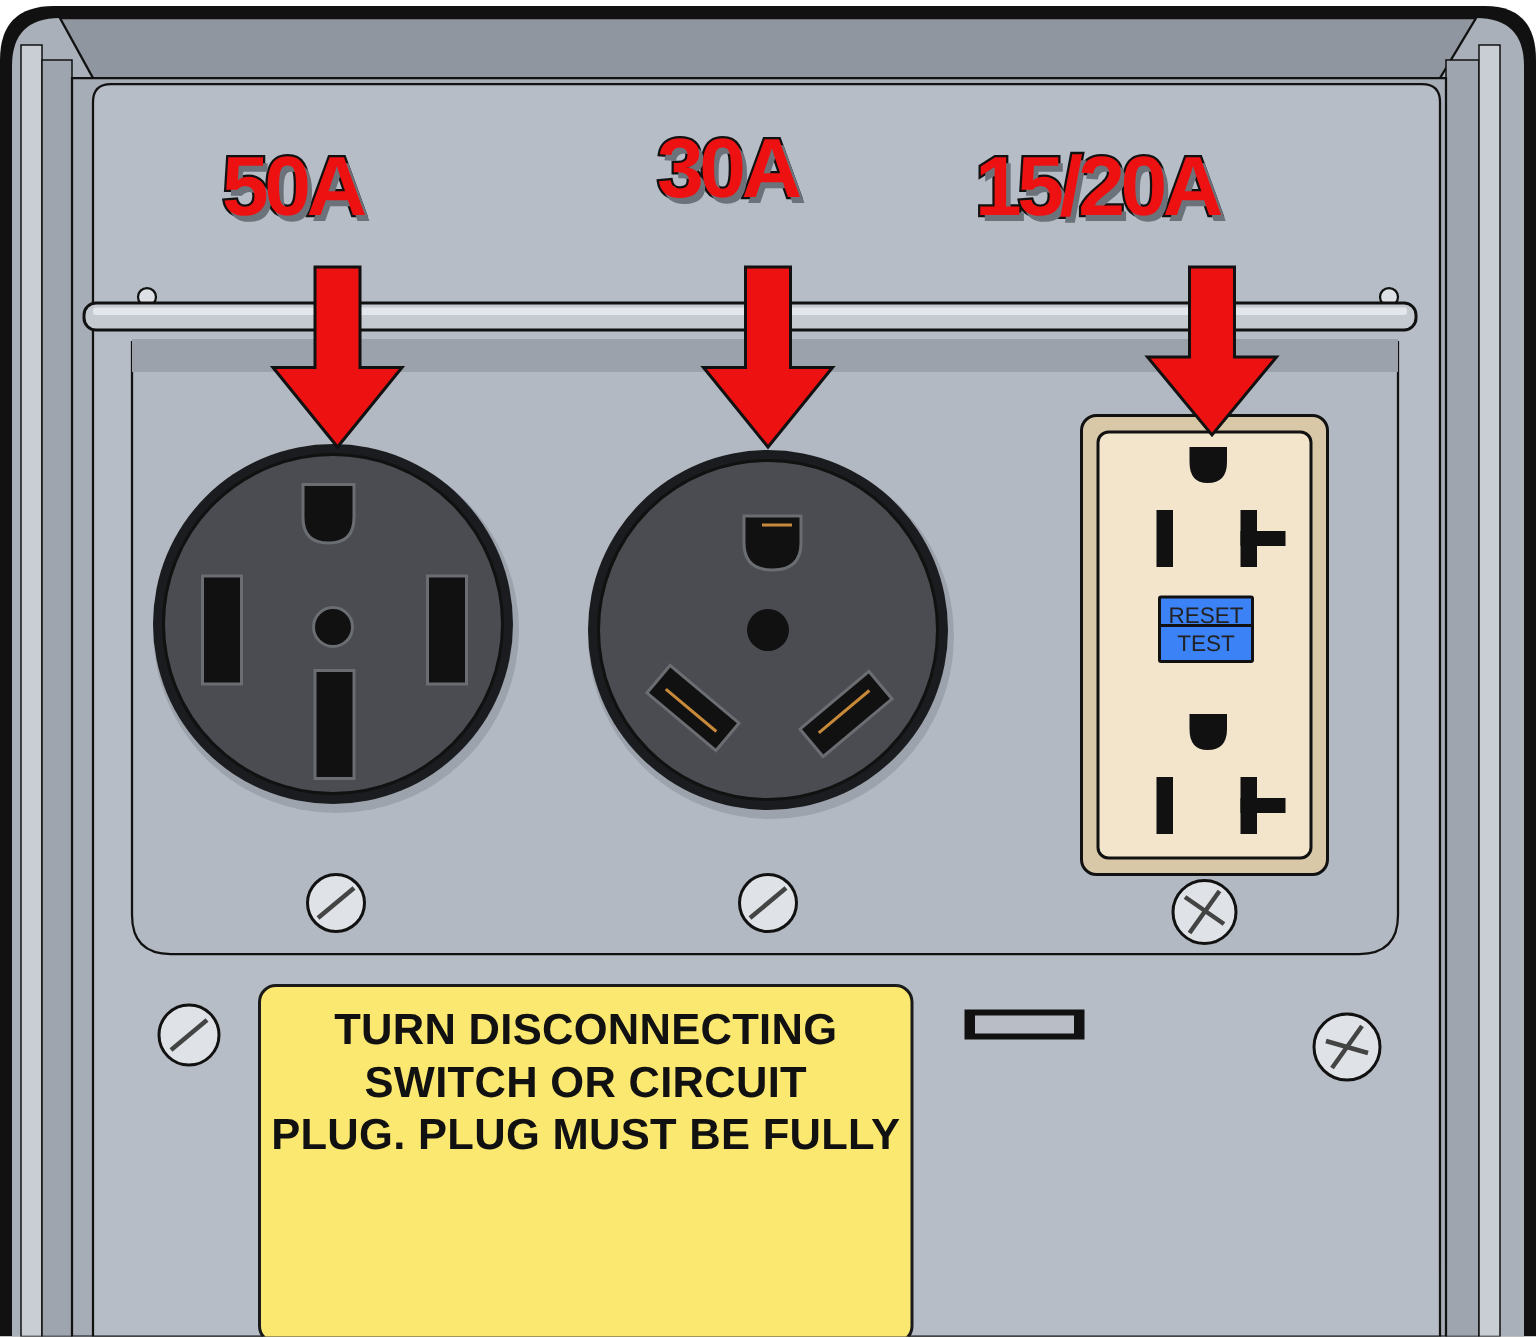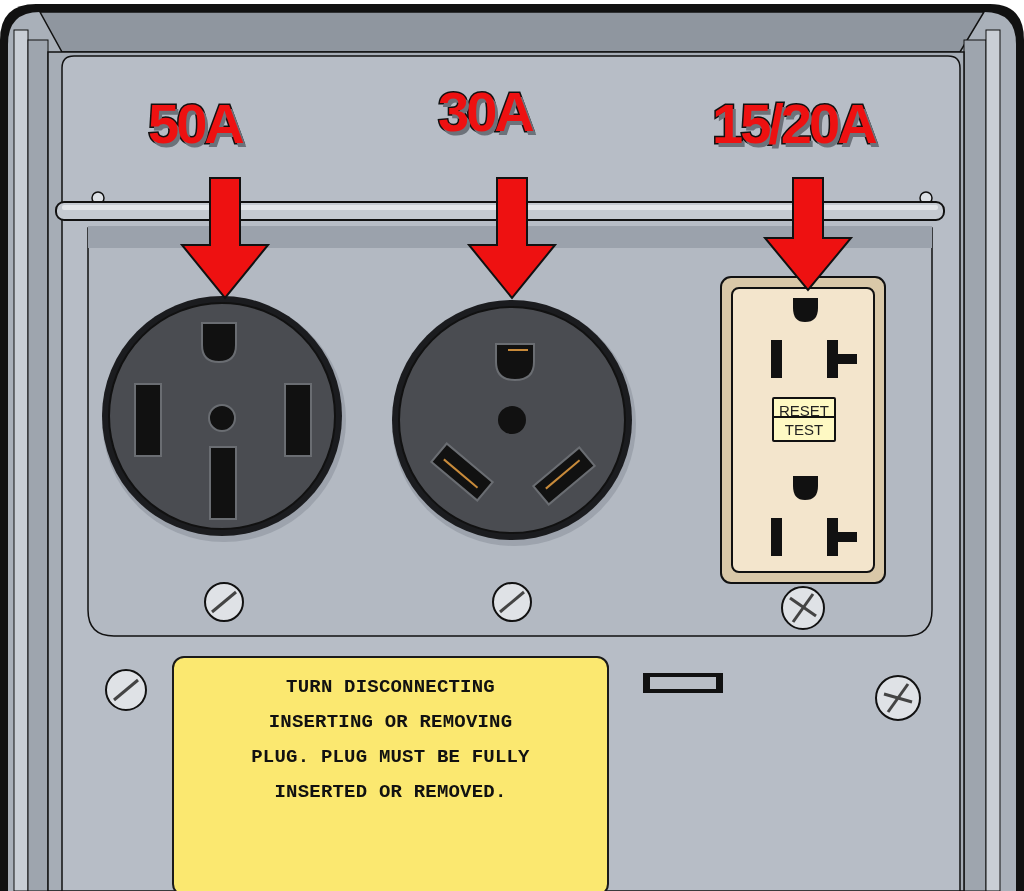--- a/index.html
+++ b/index.html
@@ -9,24 +9,24 @@
     position:absolute; font-family:"Liberation Sans", sans-serif; font-weight:bold;
     color:#ee1111; font-size:56px; letter-spacing:-3px; line-height:1;
     -webkit-text-stroke:3px #111; paint-order:stroke fill;
     text-shadow:3px 4px 0 #6c727a;
   }
   .sign {
     position:absolute; left:172px; top:656px; width:437px; height:240px;
     background:#fbe870; border:2px solid #1a1a1a; border-radius:12px; box-sizing:border-box;
     display:flex; flex-direction:column; align-items:center; padding-top:12px;
   }
-  .sign-line { font-family:Liberation Mono, monospace; font-weight:bold; font-size:19px; color:#111; line-height:35px; white-space:nowrap; letter-spacing:0.2px; }
+  .sign-line { font-family:Liberation Sans, sans-serif; font-weight:bold; font-size:29px; color:#111; line-height:35px; white-space:nowrap; letter-spacing:0.2px; }
   .gfci-btn {
     position:absolute; left:772px; width:64px; height:26px; border:2px solid #111; border-radius:2px;
-    box-sizing:border-box; background:#fef9c3; display:flex; align-items:center; justify-content:center;
+    box-sizing:border-box; background:#3b82f6; display:flex; align-items:center; justify-content:center;
     font-family:"Liberation Sans", sans-serif; font-size:15px; color:#222; cursor:pointer;
   }
   .clickable { cursor:pointer; }
 </style>
 </head>
 <body>
 
 <div class="frame">
 <svg width="1024" height="891" viewBox="0 0 1024 891" xmlns="http://www.w3.org/2000/svg" style="position:absolute;left:0;top:0;">
 
@@ -136,23 +136,22 @@
 
   <g>
     <rect x="643" y="673" width="80" height="20" fill="#111"></rect>
     <rect x="650" y="677" width="66" height="12" fill="#b9bec6"></rect>
   </g>
 </svg>
 </div>
 
 <div class="label-text" style="left:148px; top:96px;">50A</div>
 <div class="label-text" style="left:438px; top:84px;">30A</div>
-<div class="label-text" style="left:712px; top:96px;">15/20A</div>
+<div class="label-text" style="left:650px; top:96px;">15/20A</div>
 
 <div class="gfci-btn" style="top:397px;">RESET</div>
 <div class="gfci-btn" style="top:416px;">TEST</div>
 
 <div class="sign">
   <div class="sign-line">TURN DISCONNECTING</div>
-  <div class="sign-line">INSERTING OR REMOVING</div>
+  <div class="sign-line">SWITCH OR CIRCUIT</div>
   <div class="sign-line">PLUG. PLUG MUST BE FULLY</div>
-  <div class="sign-line">INSERTED OR REMOVED.</div>
 </div>
 
 </body></html>

